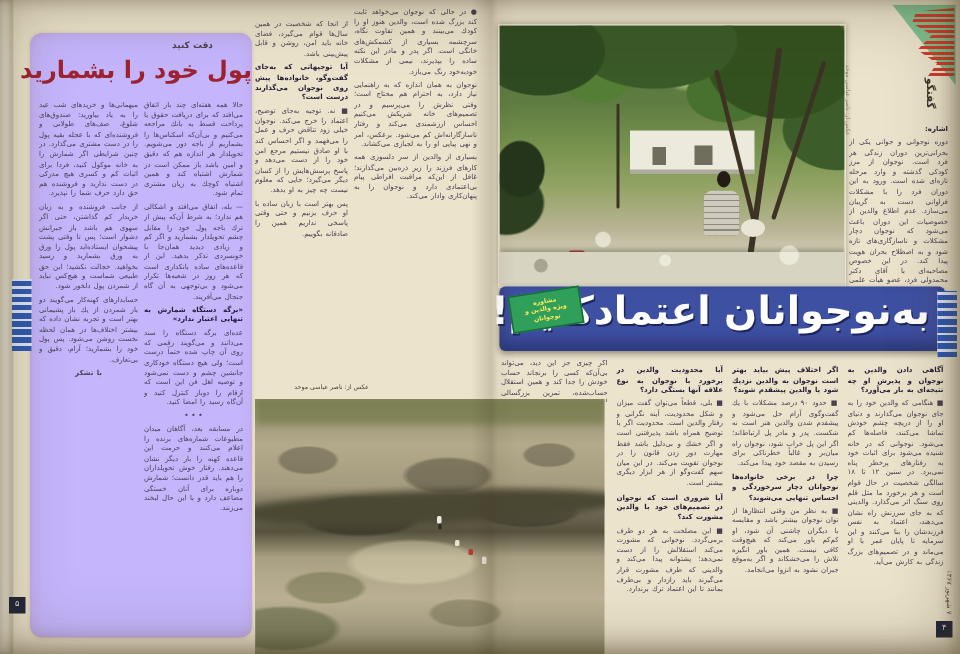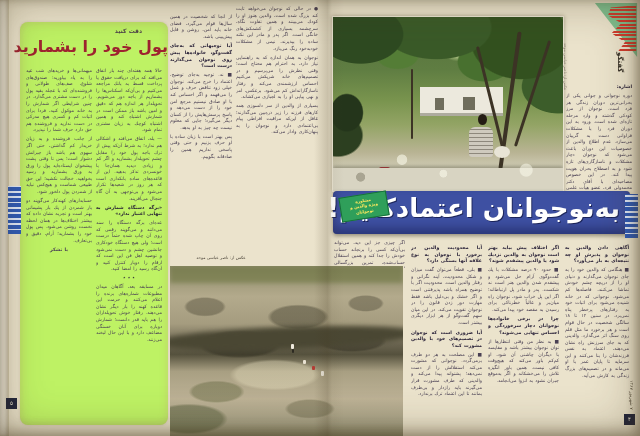--- a/index.html
+++ b/index.html
@@ -22,21 +22,21 @@
   .edge-left{position:absolute;left:0;top:0;width:8px;height:436px;background:#f6f1e3;
        border-right:1px solid #cfc6ab;box-shadow:inset -2px 0 3px rgba(120,105,70,.35);z-index:5;}
   .gutter{position:absolute;left:314px;top:0;width:30px;height:436px;z-index:40;pointer-events:none;
        background:linear-gradient(90deg,rgba(70,58,34,0) 0%,rgba(70,58,34,.20) 45%,rgba(70,58,34,.06) 60%,rgba(70,58,34,0) 100%);}
   .tiles{position:absolute;width:13px;background:#dfe7f8;z-index:6;
        background-image:repeating-linear-gradient(0deg,#2e59b6 0 3.6px,#dfe7f8 3.6px 5.4px),
                         repeating-linear-gradient(90deg,rgba(223,231,248,0) 0 5px,#dfe7f8 5px 6.2px);}
   .pagebox{position:absolute;width:11px;height:11px;background:#20243c;color:#efe9d6;
        font-size:5.5px;line-height:11px;text-align:center;z-index:6;}
   
-  .pinkbox{position:absolute;left:20px;top:22px;width:148px;height:403px;background:#bef264;
+  .pinkbox{position:absolute;left:20px;top:22px;width:148px;height:403px;background:#c4b5fd;
        border-radius:8px;box-shadow:inset 0 0 8px rgba(190,120,130,.25),0 0 3px rgba(120,90,60,.2);z-index:3;}
   .kicker{position:absolute;right:26px;top:5px;font-size:6px;font-weight:bold;color:#4c3f49;}
   .headline-left{position:absolute;left:0;right:0;top:15px;text-align:center;font-size:16px;
        font-weight:bold;color:#9e2330;white-space:nowrap;letter-spacing:-.3px;}
   
   .park{position:absolute;left:332px;top:16px;width:230px;height:174px;z-index:3;
        border:1px solid #e9e3d1;box-shadow:0 0 4px rgba(60,50,25,.4);overflow:hidden;
        background:linear-gradient(180deg,#55703c 0%,#5f7d42 30%,#79944e 48%,#93a465 62%,#b9b494 78%,#d3cfba 88%,#c9c5b1 100%);}
   .park .foliage{position:absolute;inset:0;
        background:

